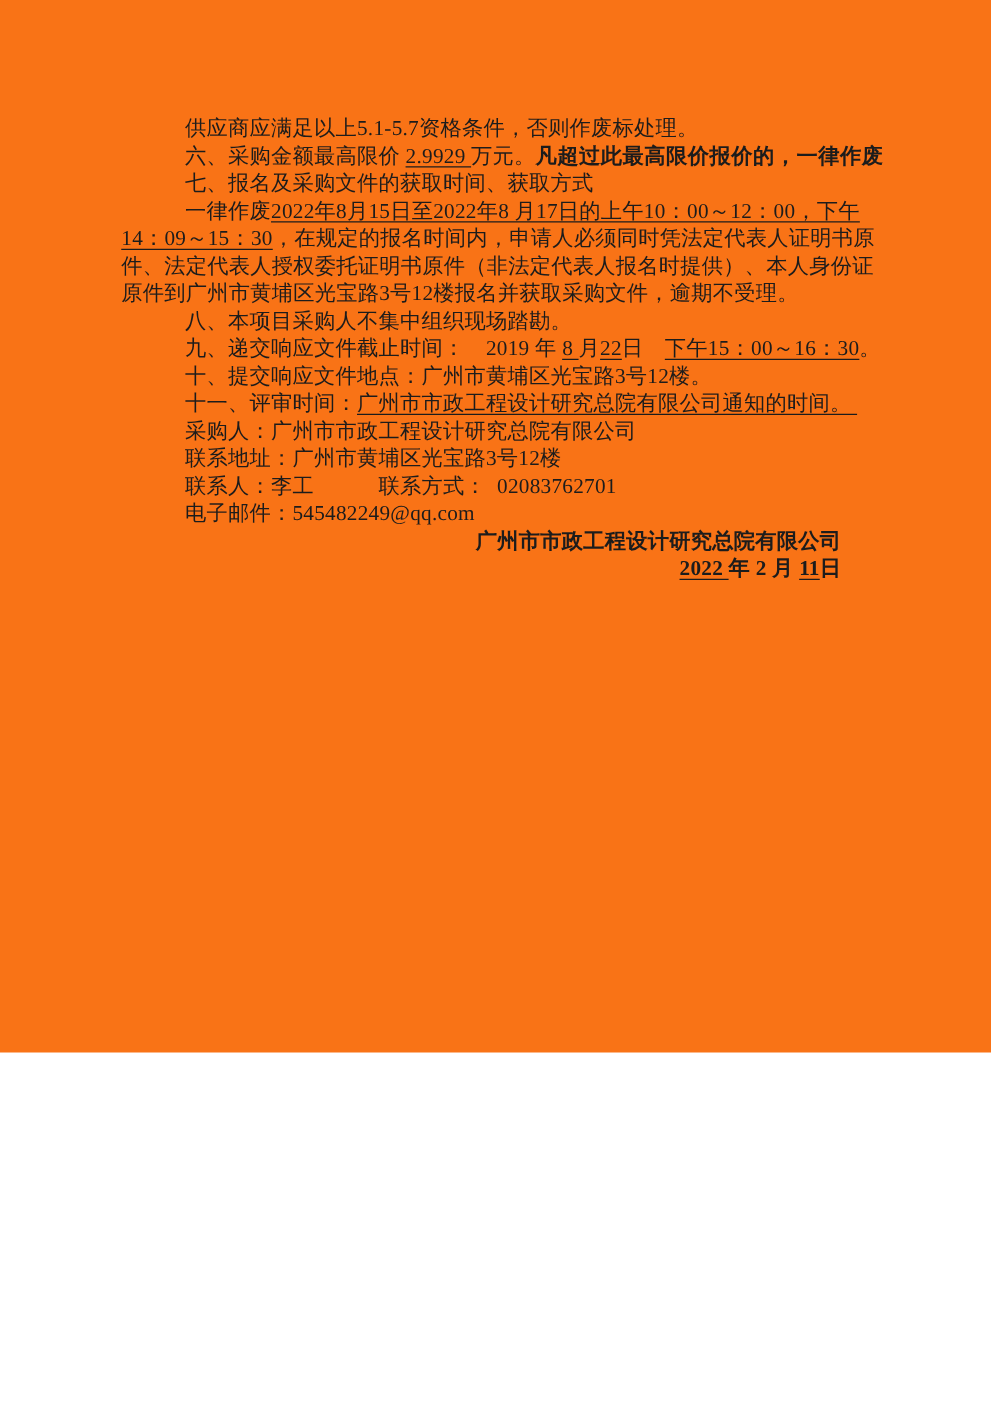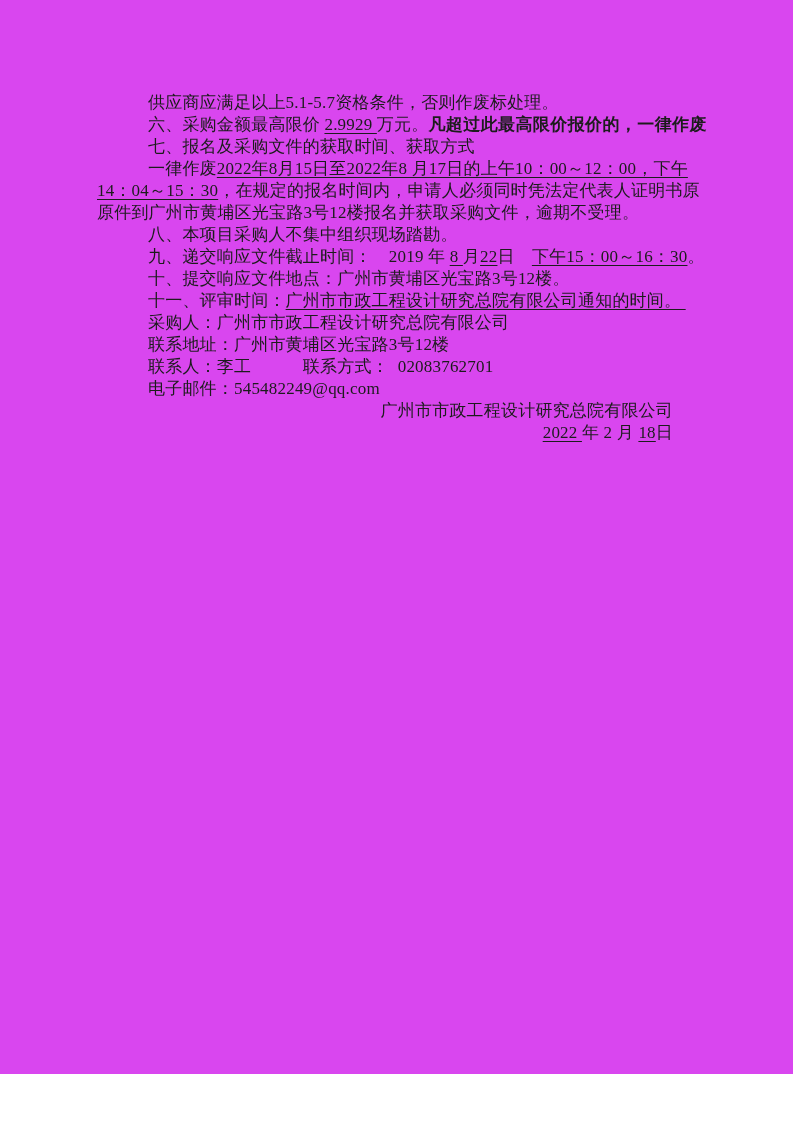--- a/index.html
+++ b/index.html
@@ -5,40 +5,40 @@
   * { margin: 0; padding: 0; box-sizing: border-box; }
   html, body { background: #ffffff; }
   body {
     width: 793px;
     height: 1122px;
     font-family: "Liberation Serif", serif;
   }
   .page {
     position: relative;
     width: 793px;
-    height: 1074px;
-    background: #d946ef;
+    height: 842px;
+    background: #f97316;
     color: #1c1c1c;
     overflow: hidden;
   }
   .doc {
     position: absolute;
     left: 97px;
     top: 92px;
     width: 600px;
   }
   .line {
     white-space: pre;
     font-size: 17px;
     height: 22px;
     line-height: 22px;
     letter-spacing: 0.2px;
   }
   .line.indent { padding-left: 51px; }
-  .line.right { text-align: right; padding-right: 24px; }
+  .line.right { text-align: right; padding-right: 24px; font-weight: bold; }
   .seg.bold {
     font-weight: 700;
     font-family: "Liberation Sans", sans-serif;
     letter-spacing: 0.4px;
   }
   .seg.underline {
     text-decoration: underline;
     text-decoration-thickness: 1px;
     text-underline-offset: 3px;
     text-align: right;
@@ -46,26 +46,27 @@
 </style>
 </head>
 <body>
 
 <div class="page">
   <div class="doc">
       <div class="line indent"><span class="seg">供应商应满足以上5.1-5.7资格条件，否则作废标处理。</span></div>
       <div class="line indent"><span class="seg">六、采购金额最高限价 </span><span class="seg underline">2.9929 </span><span class="seg">万元。</span><span class="seg bold">凡超过此最高限价报价的，一律作废</span></div>
       <div class="line indent"><span class="seg">七、报名及采购文件的获取时间、获取方式</span></div>
       <div class="line indent"><span class="seg">一律作废</span><span class="seg underline">2022年8月15日至2022年8 月17日的上午10：00～12：00，下午</span></div>
-      <div class="line"><span class="seg underline">14：04～15：30</span><span class="seg">，在规定的报名时间内，申请人必须同时凭法定代表人证明书原</span></div>
+      <div class="line"><span class="seg underline">14：09～15：30</span><span class="seg">，在规定的报名时间内，申请人必须同时凭法定代表人证明书原</span></div>
+      <div class="line"><span class="seg">件、法定代表人授权委托证明书原件（非法定代表人报名时提供）、本人身份证</span></div>
       <div class="line"><span class="seg">原件到广州市黄埔区光宝路3号12楼报名并获取采购文件，逾期不受理。</span></div>
       <div class="line indent"><span class="seg">八、本项目采购人不集中组织现场踏勘。</span></div>
       <div class="line indent"><span class="seg">九、递交响应文件截止时间：　2019 年 </span><span class="seg underline">8 </span><span class="seg">月</span><span class="seg underline">22</span><span class="seg">日　</span><span class="seg underline">下午15：00～16：30</span><span class="seg">。</span></div>
       <div class="line indent"><span class="seg">十、提交响应文件地点：广州市黄埔区光宝路3号12楼。</span></div>
       <div class="line indent"><span class="seg">十一、评审时间：</span><span class="seg underline">广州市市政工程设计研究总院有限公司通知的时间。 </span></div>
       <div class="line indent"><span class="seg">采购人：广州市市政工程设计研究总院有限公司</span></div>
       <div class="line indent"><span class="seg">联系地址：广州市黄埔区光宝路3号12楼</span></div>
       <div class="line indent"><span class="seg">联系人：李工　　　联系方式：  02083762701</span></div>
       <div class="line indent"><span class="seg">电子邮件：545482249@qq.com</span></div>
       <div class="line right"><span class="seg">广州市市政工程设计研究总院有限公司</span></div>
-      <div class="line right"><span class="seg underline">2022 </span><span class="seg">年 2 月 </span><span class="seg underline">18</span><span class="seg">日</span></div>
+      <div class="line right"><span class="seg underline">2022 </span><span class="seg">年 2 月 </span><span class="seg underline">11</span><span class="seg">日</span></div>
     </div>
 </div>
 
 </body></html>

